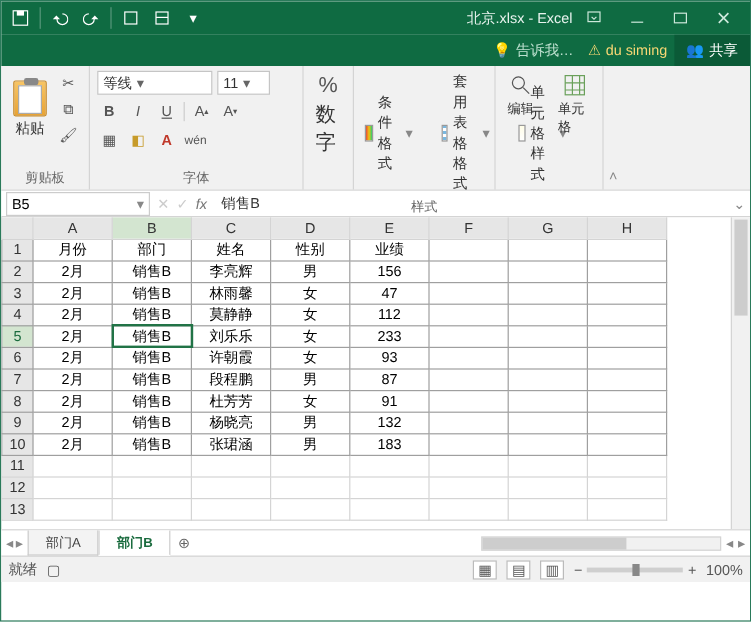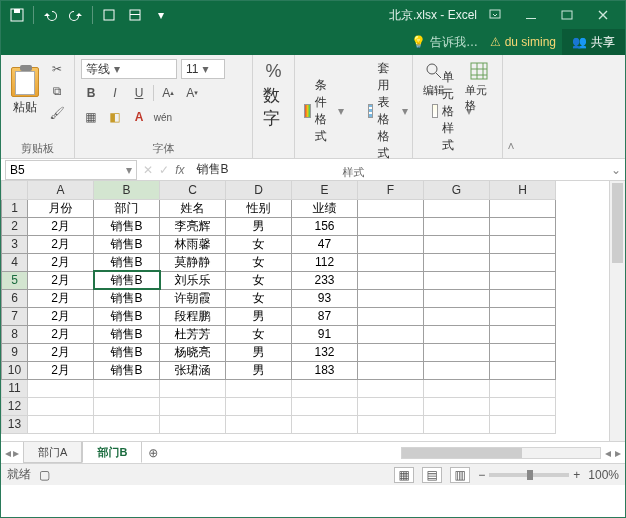--- a/index.html
+++ b/index.html
@@ -28,21 +28,21 @@
 .dd .caret{margin-left:4px;color:#666}
 .paste-icon{width:28px;height:30px;background:linear-gradient(#f8c564,#e8a334);border:1px solid #c78a27;border-radius:2px;position:relative}
 .paste-icon::before{content:"";position:absolute;top:-3px;left:8px;width:12px;height:6px;background:#888;border-radius:2px}
 .paste-icon::after{content:"";position:absolute;top:3px;left:3px;width:18px;height:22px;background:#fff;border:1px solid #aaa}
 .riconlist{display:flex;flex-direction:row;gap:18px}
 .riconlist .ritem{display:flex;align-items:center;gap:4px;color:#333;font-size:11px;padding:1px 3px}
 .cf-swatch{width:14px;height:14px;background:linear-gradient(90deg,#e74c3c,#f1c40f,#2ecc71);border:1px solid #999}
 .tf-swatch{width:14px;height:14px;background:repeating-linear-gradient(0deg,#7ab8e0 0 3px,#fff 3px 5px);border:1px solid #999}
 .cs-swatch{width:14px;height:14px;border:1px solid #999;background:linear-gradient(#fffde7,#fff)}
 .namebox{height:22px;display:flex;align-items:center;border-bottom:1px solid #d4d4d4;background:#fff}
-.namebox .nb{border:1px solid #ccc;width:132px;height:20px;margin:0 0 0 4px;display:flex;align-items:center;padding:0 4px;justify-content:space-between}
+.namebox .nb{border:1px solid #ccc;width:120px;height:20px;margin:0 0 0 4px;display:flex;align-items:center;padding:0 4px;justify-content:space-between}
 .namebox .fx{margin:0 6px;color:#777;display:flex;gap:6px;align-items:center}
 .namebox .fbar{flex:1;padding:0 6px;color:#333}
 .namebox .exp{width:18px;text-align:center;color:#888}
 .gridwrap{position:relative;height:260px;overflow:hidden;display:flex}
 .grid{flex:1;overflow:auto}
 table{border-collapse:collapse;table-layout:fixed}
 th,td{border:1px solid #d4d4d4;height:18px;font-size:12px;text-align:center;padding:0;background:#fff;font-weight:normal}
 .colhdr th{background:#e6e6e6;color:#333;font-weight:normal;border-top:none}
 .rowhdr{background:#e6e6e6;color:#333;width:26px}
 .corner{background:#e6e6e6;width:26px}

